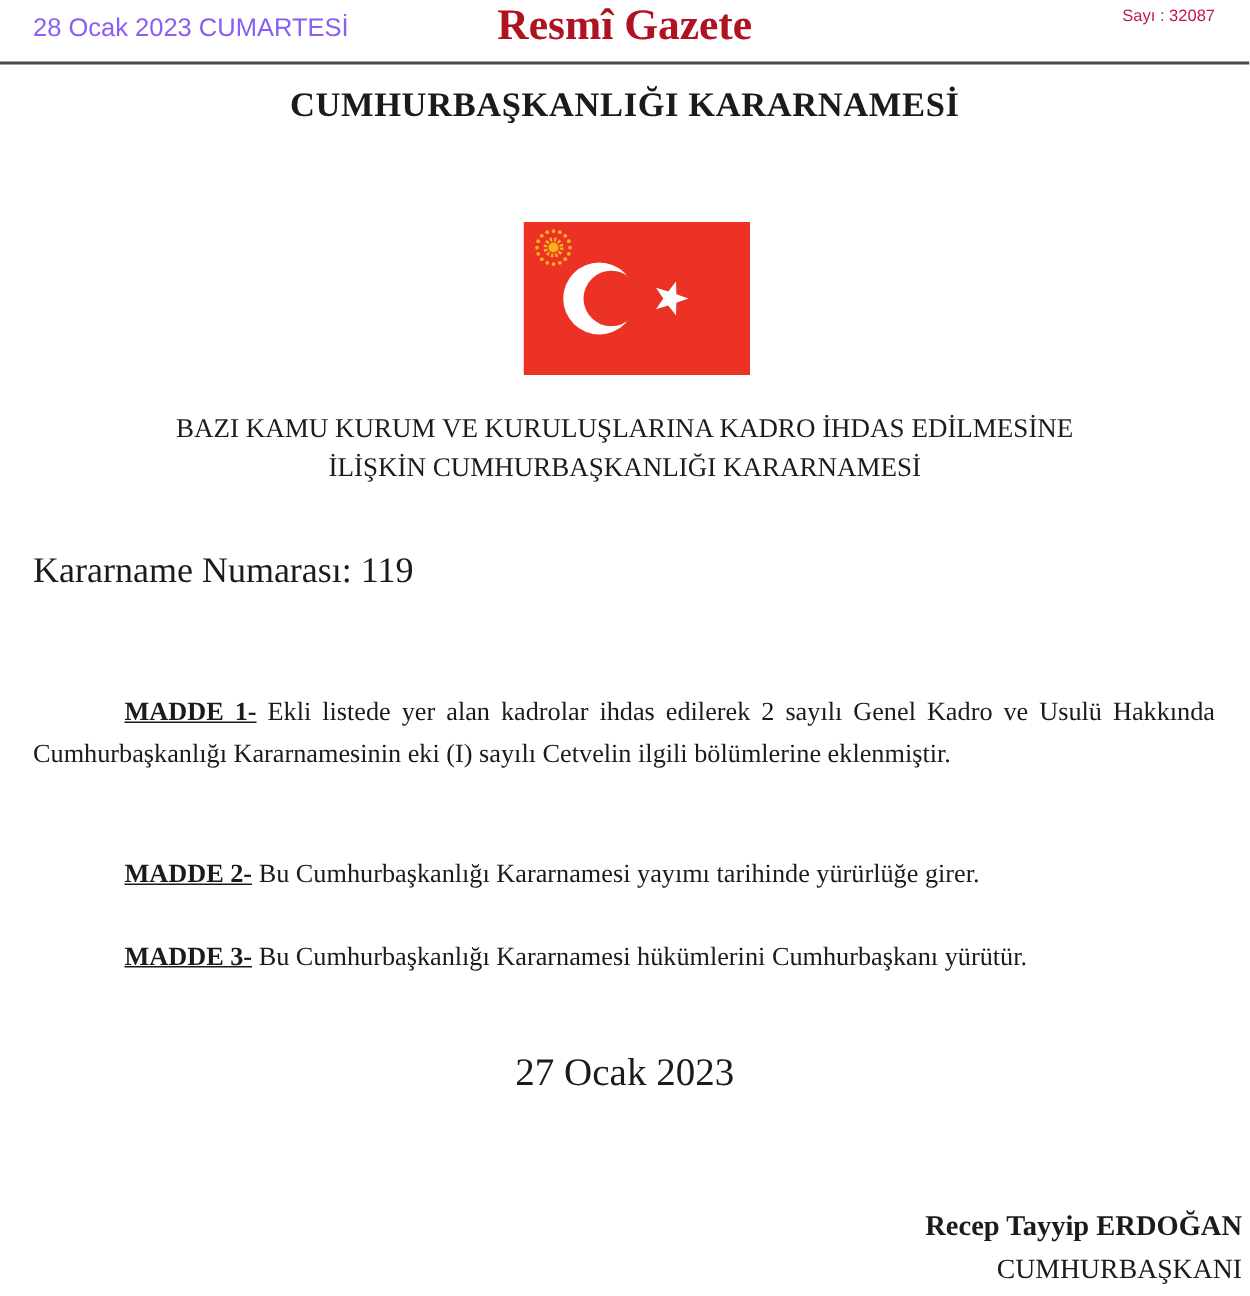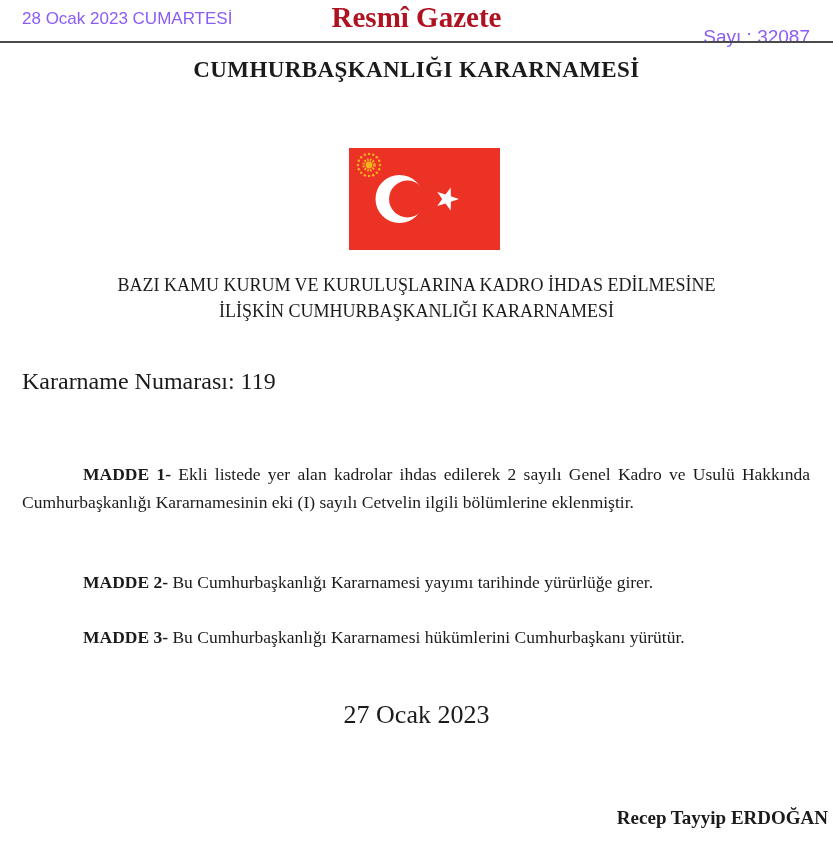--- a/index.html
+++ b/index.html
@@ -21,23 +21,23 @@
   }
   .masthead-title {
     position: absolute; left: 0; right: 0; top: 1px;
     text-align: center;
     font-family: "Liberation Serif", serif;
     font-weight: bold; font-size: 29px;
     color: var(--masthead_red, #af1322);
     white-space: nowrap;
   }
   .masthead-issue {
-    position: absolute; right: 23px; top: 26px;
+    position: absolute; right: 23px; top: 5px;
     font-family: "Liberation Sans", sans-serif;
-    font-size: 19px; color: #8b5cf6;
+    font-size: 11px; color: #be185d;
     white-space: nowrap;
   }
   .masthead-rule {
     position: absolute; left: 0; right: 0; top: 41px;
     height: 2px; background: var(--rule_gray, #4a4a4a);
   }
 
   
   .doc-type-title {
     position: absolute; left: 0; right: 0; top: 57px;
@@ -77,21 +77,21 @@
     position: absolute; left: 22px; top: 368px;
     font-weight: normal; font-size: 24px;
     white-space: nowrap;
   }
   .article {
     position: absolute; left: 22px; right: 23px;
     font-size: 17.5px; line-height: 27.5px;
     text-align: justify;
     text-indent: 61px;
   }
-  .article b { font-weight: bold; }
+  .article b { font-weight: bold; text-decoration: underline; }
   .article-1 { top: 461px; }
   .article-2 { top: 569px; }
   .article-3 { top: 624px; }
 
   .decree-date {
     position: absolute; left: 0; right: 0; top: 700px;
     text-align: center;
     font-size: 26px;
   }
 
@@ -160,15 +160,16 @@
   <p class="article article-1"><b>MADDE 1-</b><span> Ekli listede yer alan kadrolar ihdas edilerek 2 sayılı Genel Kadro ve Usulü Hakkında Cumhurbaşkanlığı Kararnamesinin eki (I) sayılı Cetvelin ilgili bölümlerine eklenmiştir.</span></p>
 
   <p class="article article-2"><b>MADDE 2-</b><span> Bu Cumhurbaşkanlığı Kararnamesi yayımı tarihinde yürürlüğe girer.</span></p>
 
   <p class="article article-3"><b>MADDE 3-</b><span> Bu Cumhurbaşkanlığı Kararnamesi hükümlerini Cumhurbaşkanı yürütür.</span></p>
 
   <div class="decree-date">27 Ocak 2023</div>
 
   <div class="signature">
     <div class="signature-name">Recep Tayyip ERDOĞAN</div>
+    <div class="signature-title">CUMHURBAŞKANI</div>
   </div>
 
 </div>
 
 </body></html>

